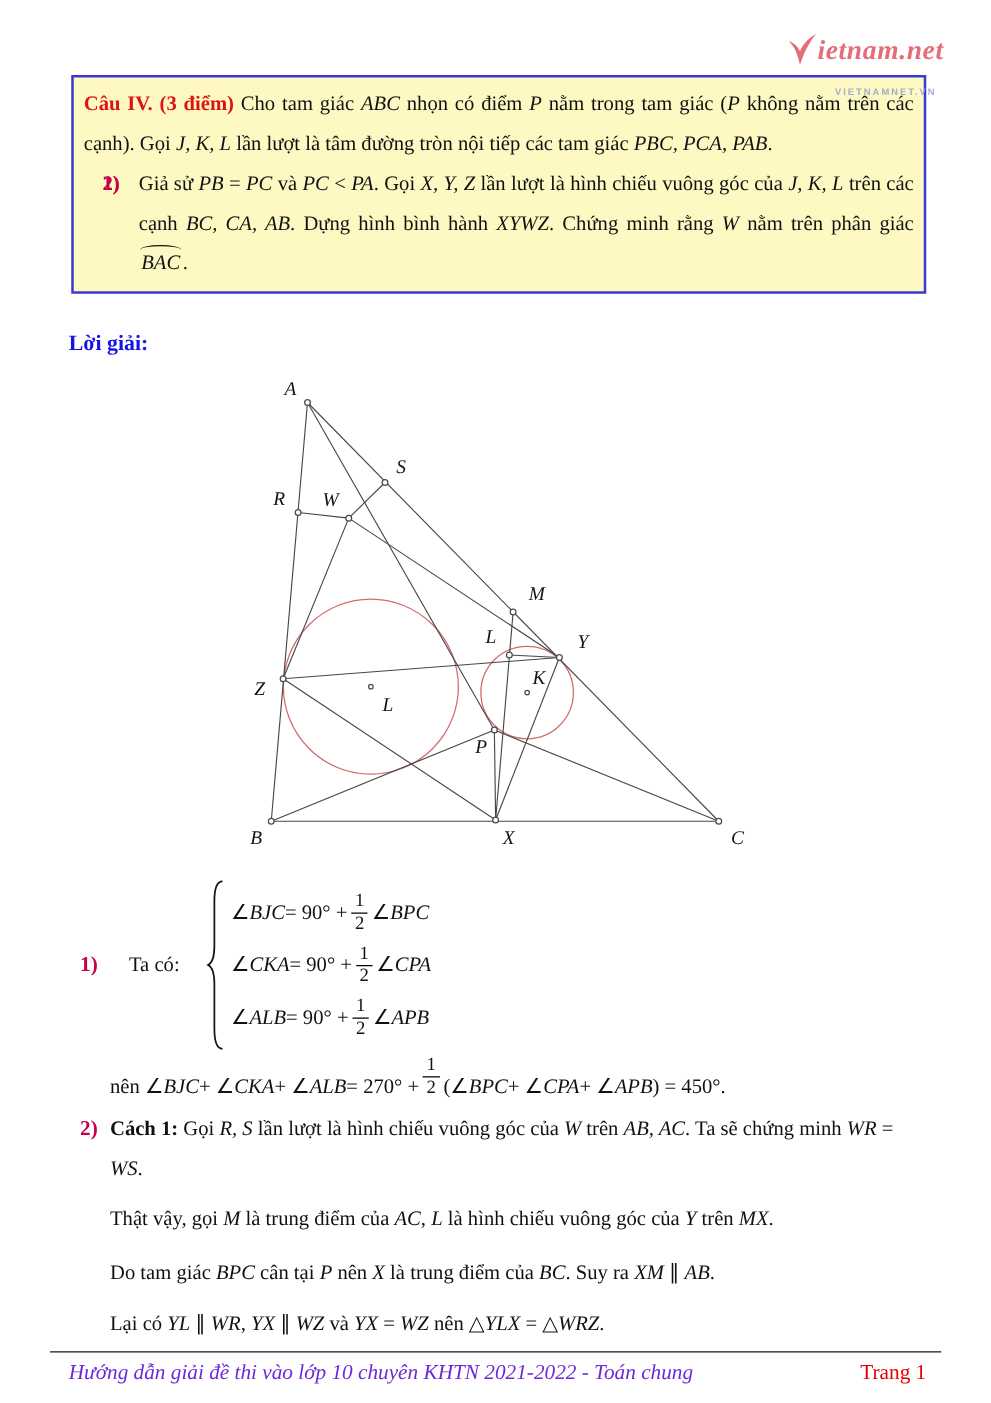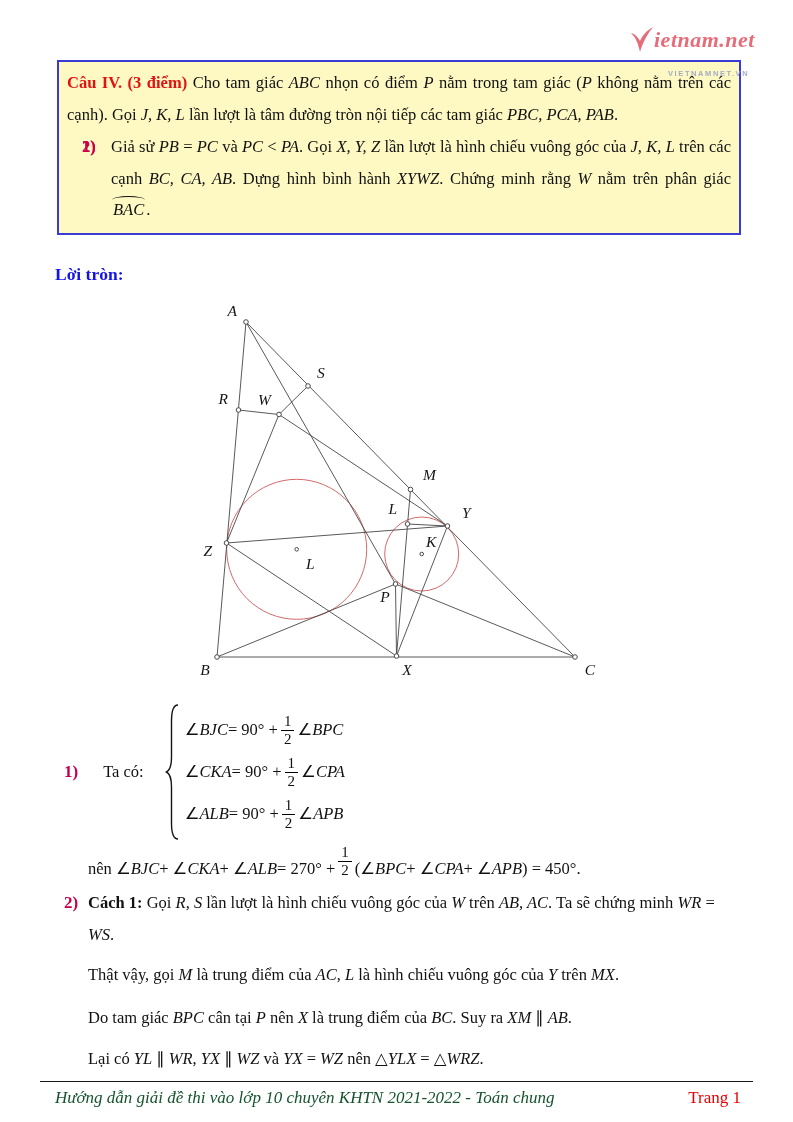--- a/index.html
+++ b/index.html
@@ -36,21 +36,21 @@
   .pnum{color:#c8004b;font-weight:bold;font-size:17px;}
   #part1 .taco{margin-left:25px;}
   .brace{margin-left:20px;margin-right:5px;}
   .case-row{display:flex;align-items:center;height:42px;}
   #conclusion{position:absolute;left:88px;top:835px;height:44px;display:flex;align-items:flex-end;font-size:16.5px;}
   
   .para{position:absolute;left:88px;width:650px;font-size:16.5px;line-height:31.5px;}
   .para .pnum{position:absolute;left:-24px;top:0;}
   
   #footer-rule{position:absolute;left:40px;top:1081px;width:713px;border-top:1.6px solid #1a1a1a;}
-  #footer-left{position:absolute;left:55px;top:1088px;font-style:italic;color:#14532d;font-size:17px;}
+  #footer-left{position:absolute;left:55px;top:1088px;font-style:italic;color:#6d28d9;font-size:17px;}
   #footer-right{position:absolute;right:52px;top:1088px;color:#e80000;font-size:17px;}
   
   #logo{position:absolute;left:630px;top:26px;width:150px;height:38px;opacity:0.82;z-index:3;}
   #logo-main{position:absolute;left:0;top:0;display:flex;align-items:center;}
   #logo-text{font-style:italic;font-weight:bold;font-size:22px;color:#e04e5e;
              font-family:"Liberation Serif",serif;letter-spacing:0.5px;line-height:26px;}
   #logo-sub{position:absolute;left:38px;top:27px;font-family:"Liberation Sans",sans-serif;
             font-size:7.5px;letter-spacing:1.6px;color:#8f9cc8;font-weight:bold;margin-top:16px;}
 </style>
 </head>
@@ -72,21 +72,21 @@
     <p><span class="sg-rb">Câu IV. (3 điểm) </span><span class="sg-t">Cho tam giác </span><span class="sg-m">ABC</span><span class="sg-t"> nhọn có điểm </span><span class="sg-m">P</span><span class="sg-t"> nằm trong tam giác (</span><span class="sg-m">P</span><span class="sg-t"> không nằm trên các cạnh). Gọi </span><span class="sg-m">J, K, L</span><span class="sg-t"> lần lượt là tâm đường tròn nội tiếp các tam giác </span><span class="sg-m">PBC, PCA, PAB</span><span class="sg-t">.</span></p>
     <div class="pitem">
       <span class="inum">1)</span>
     </div>
     <div class="pitem">
       <span class="inum">2)</span>
       <span><span class="sg-t">Giả sử </span><span class="sg-m">PB</span><span class="sg-t"> = </span><span class="sg-m">PC</span><span class="sg-t"> và </span><span class="sg-m">PC</span><span class="sg-t"> &lt; </span><span class="sg-m">PA</span><span class="sg-t">. Gọi </span><span class="sg-m">X, Y, Z</span><span class="sg-t"> lần lượt là hình chiếu vuông góc của </span><span class="sg-m">J, K, L</span><span class="sg-t"> trên các cạnh </span><span class="sg-m">BC, CA, AB</span><span class="sg-t">. Dựng hình bình hành </span><span class="sg-m">XYWZ</span><span class="sg-t">. Chứng minh rằng </span><span class="sg-m">W</span><span class="sg-t"> nằm trên phân giác </span><span class="sg-hat">BAC</span><span class="sg-t">.</span></span>
     </div>
   </div>
 
-  <div id="solution-label">Lời tròn:</div>
+  <div id="solution-label">Lời giải:</div>
 
   <svg id="figure-svg" width="465" height="390" viewBox="150 298 465 390">
       <circle cx="296.7" cy="549.3" r="70" class="fig-circle"></circle>
       <circle cx="421.7" cy="554" r="37" class="fig-circle"></circle>
       <line x1="246" y1="322" x2="217" y2="657" class="fig-line"></line>
       <line x1="246" y1="322" x2="575" y2="657" class="fig-line"></line>
       <line x1="217" y1="657" x2="575" y2="657" class="fig-line"></line>
       <line x1="395.5" y1="584" x2="246" y2="322" class="fig-line"></line>
       <line x1="395.5" y1="584" x2="217" y2="657" class="fig-line"></line>
       <line x1="395.5" y1="584" x2="575" y2="657" class="fig-line"></line>

